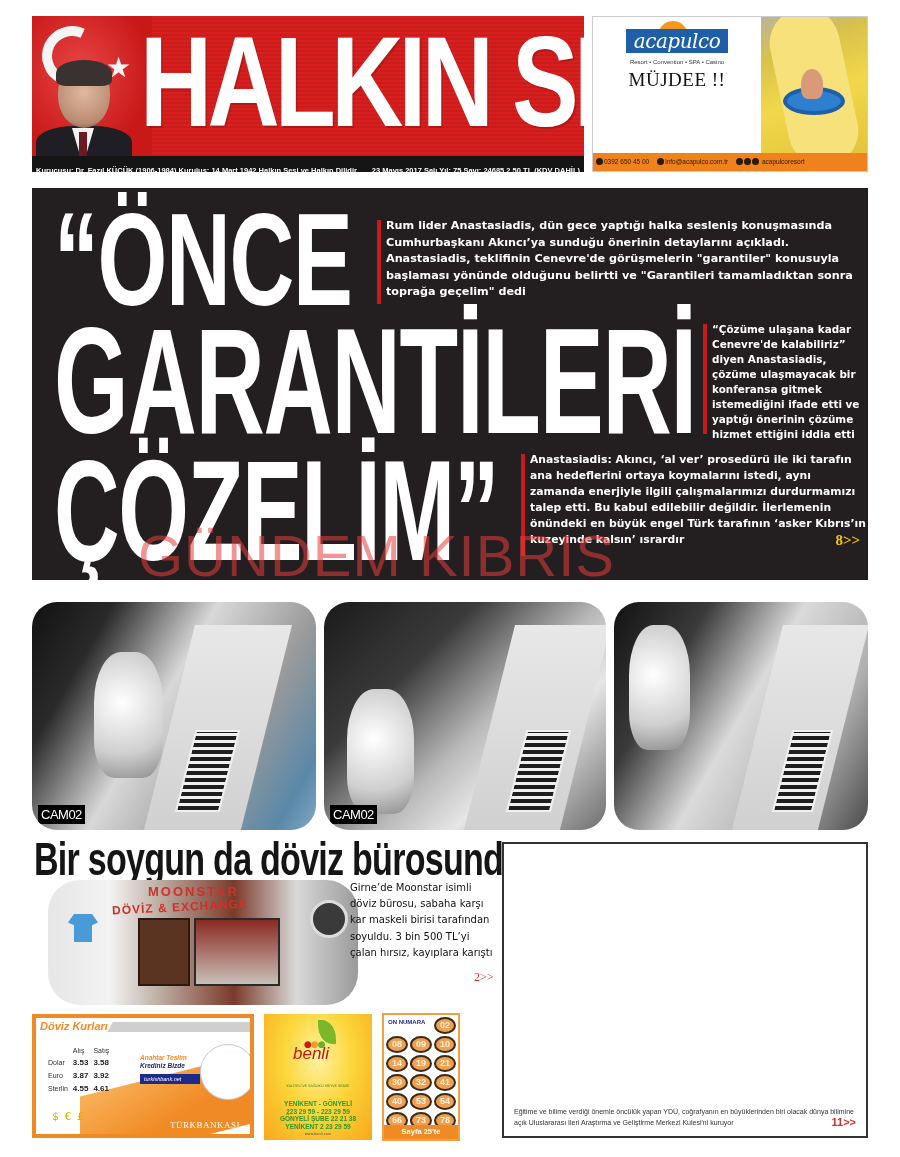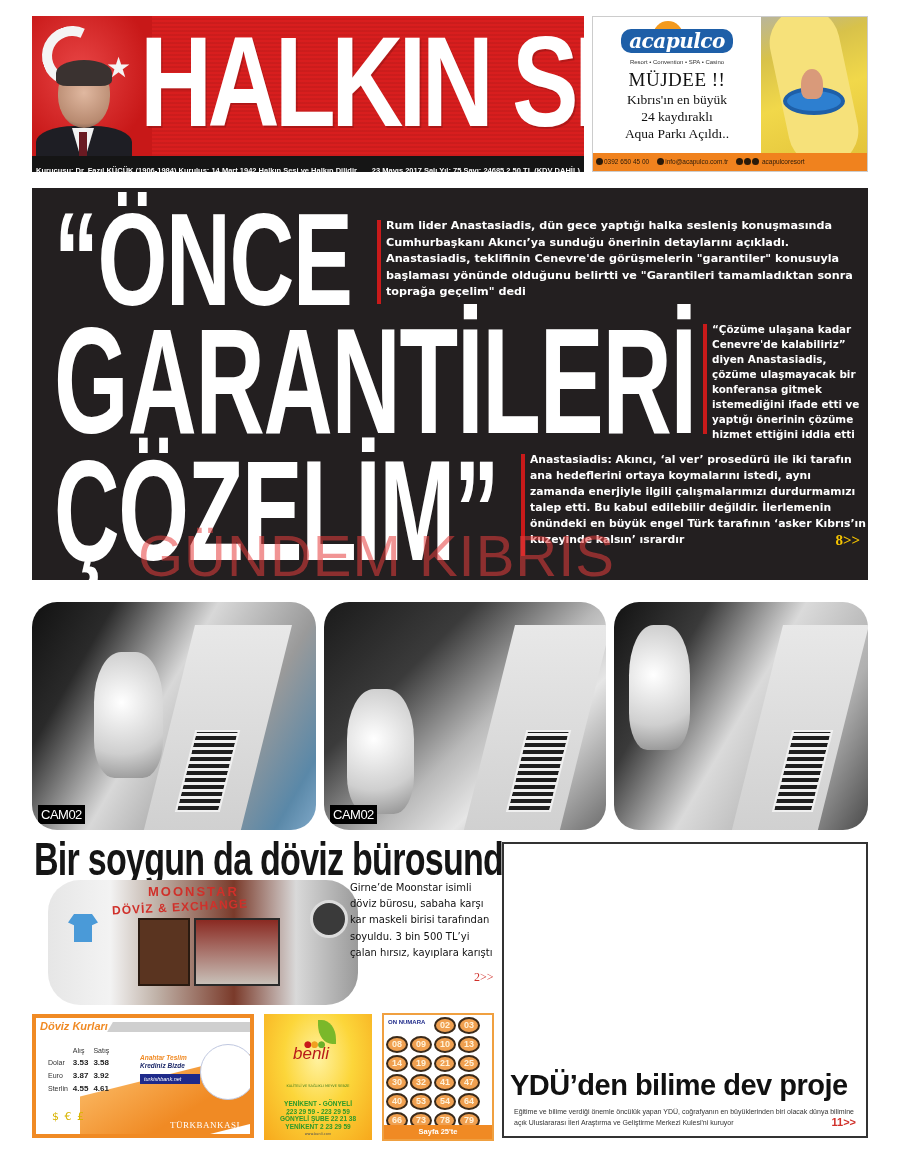--- a/index.html
+++ b/index.html
@@ -18,21 +18,21 @@
   .portrait .shirt { position: absolute; left: 36px; top: 70px; width: 22px; height: 30px; background: #f2f2f2; clip-path: polygon(0 0, 100% 0, 60% 100%, 40% 100%); }
   .portrait .tie { position: absolute; left: 43px; top: 74px; width: 8px; height: 26px; background: #6a1a22; }
   .masthead-title { position: absolute; left: 108px; top: -4px; width: 444px; height: 140px; color: #ffffff; font-family: "Liberation Sans", sans-serif; font-weight: 700; font-size: 128px; line-height: 140px; letter-spacing: -6px; transform: scaleX(0.78); transform-origin: left center; white-space: nowrap; text-shadow: 2px 2px 0 rgba(0,0,0,0.15); }
   .masthead-bar { position: absolute; left: 0; bottom: 0; width: 100%; height: 16px; background: #151515; color: #ffffff; font-family: "Liberation Sans", sans-serif; font-size: 7.5px; font-weight: 700; line-height: 16px; padding: 7px 4px; display: flex; justify-content: space-between; white-space: nowrap; }
 
   
   .ad-acapulco { position: absolute; left: 592px; top: 16px; width: 276px; height: 156px; border: 1px solid #cccccc; background: #ffffff; overflow: hidden; }
   .ad-acapulco .left { position: absolute; left: 0; top: 0; width: 168px; height: 138px; text-align: center; }
   .ad-acapulco .logo { margin-top: 12px; display: inline-block; position: relative; }
   .ad-acapulco .logo .sun { position: absolute; left: 32px; top: -8px; width: 30px; height: 15px; border-radius: 15px 15px 0 0; background: #f39a1e; }
-  .ad-acapulco .logo .word { position: relative; font-family: "DejaVu Serif", serif; font-style: italic; font-weight: 700; font-size: 20px; color: #ffffff; background: #1e5fa8; padding: 0 8px; border-radius: 10px; letter-spacing: -0.5px; }
+  .ad-acapulco .logo .word { position: relative; font-family: "DejaVu Serif", serif; font-style: italic; font-weight: 400; font-size: 20px; color: #ffffff; background: #1e5fa8; padding: 0 8px; border-radius: 0; letter-spacing: -0.5px; }
   .ad-acapulco .tagline { font-family: "Liberation Sans", sans-serif; font-size: 6px; color: #333; margin-top: 6px; }
   .ad-acapulco .headline { font-family: "Liberation Serif", serif; font-size: 19px; color: #111; margin-top: 4px; letter-spacing: 0.5px; }
   .ad-acapulco .body { font-family: "Liberation Serif", serif; font-size: 13.5px; line-height: 17px; color: #111; }
   .ad-acapulco .photo { position: absolute; left: 168px; top: 0; width: 108px; height: 138px; background: linear-gradient(160deg, #b9b59a 0%, #d8c24a 25%, #f1d84a 55%, #e3c33a 100%); overflow: hidden; }
   .ad-acapulco .photo .slide { position: absolute; left: 18px; top: -10px; width: 70px; height: 160px; border-radius: 35px; background: #f6e17a; transform: rotate(-12deg); }
   .ad-acapulco .photo .tube { position: absolute; left: 22px; top: 70px; width: 62px; height: 28px; border-radius: 50%; background: #2d7fd0; border: 4px solid #1e5fa8; }
   .ad-acapulco .photo .kid { position: absolute; left: 40px; top: 52px; width: 22px; height: 30px; border-radius: 50% 50% 30% 30%; background: #d99a7a; }
   .ad-acapulco .footer { position: absolute; left: 0; bottom: 0; width: 100%; height: 18px; background: #f0821e; color: #2a1a0a; font-family: "Liberation Sans", sans-serif; font-size: 6.5px; line-height: 18px; padding: 0 3px; display: flex; gap: 8px; white-space: nowrap; }
   .ad-acapulco .footer .ic { display: inline-block; width: 7px; height: 7px; border-radius: 50%; background: #2a1a0a; vertical-align: -1px; margin-right: 1px; }
 
@@ -104,21 +104,21 @@
   
   .ad-benli { position: absolute; left: 264px; top: 1014px; width: 108px; height: 126px; background: radial-gradient(ellipse at 50% 35%, #fff2a0 0%, #fcd63a 45%, #f7a81c 100%); overflow: hidden; }
   .ad-benli .leaf { position: absolute; left: 54px; top: 6px; width: 18px; height: 24px; background: #7ab82a; border-radius: 0 80% 0 80%; }
   .ad-benli .dots { position: absolute; left: 40px; top: 26px; font-size: 9px; line-height: 9px; letter-spacing: -1px; }
   .ad-benli .word { position: absolute; left: 22px; top: 30px; font-family: Liberation Sans, sans-serif; font-size: 17px; color: #b81a1a; font-style: italic; margin-left: 7px; }
   .ad-benli .tag { position: absolute; left: 4px; top: 70px; width: 100px; font-size: 3.5px; color: #3a7a1a; text-align: center; }
   .ad-benli .addr { position: absolute; left: 4px; top: 86px; width: 100px; font-family: "Liberation Sans", sans-serif; font-weight: 700; font-size: 6.5px; line-height: 7.5px; color: #2a9a2a; text-align: center; }
   .ad-benli .web { position: absolute; left: 4px; top: 118px; width: 100px; font-size: 3.5px; color: #555; text-align: center; }
 
   
-  .ad-onnumara { position: absolute; left: 382px; top: 1013px; width: 112px; height: 128px; background: #ffffff; border: 2px solid #f0a040; overflow: hidden; }
+  .ad-onnumara { position: absolute; left: 382px; top: 1013px; width: 78px; height: 128px; background: #ffffff; border: 2px solid #f0a040; overflow: hidden; }
   .ad-onnumara .logo { position: absolute; left: 4px; top: 4px; font-family: "Liberation Sans", sans-serif; font-weight: 700; font-size: 6px; color: #1e2a8a; }
   .ad-onnumara .balls { position: absolute; left: 2px; top: 2px; width: 96px; display: grid; grid-template-columns: repeat(4, 22px); gap: 2px 2px; }
   .ad-onnumara .ball { width: 22px; height: 17px; border-radius: 50%; background: #f0a050; border: 2px solid #3a2a1a; color: #fff1d8; font-family: "Liberation Sans", sans-serif; font-size: 9px; font-weight: 700; text-align: center; line-height: 13px; }
   .ad-onnumara .ball.blank { visibility: hidden; }
   .ad-onnumara .footer { position: absolute; left: 0; bottom: 0; width: 100%; height: 14px; background: #f08a24; color: #fff; font-family: "Liberation Sans", sans-serif; font-weight: 700; font-size: 7.5px; line-height: 14px; text-align: center; }
 </style>
 </head>
 <body>
 
 <div class="masthead">
@@ -142,25 +142,20 @@
 </div>
 
 <div class="ad-acapulco">
   <div class="left">
     <div class="logo">
       <div class="sun"></div>
       <span class="word">acapulco</span>
     </div>
     <div class="tagline">Resort • Convention • SPA • Casino</div>
     <div class="headline">MÜJDEE !!</div>
-    <div class="body">
-      <div>Kıbrıs'ın en büyük</div>
-      <div>24 kaydıraklı</div>
-      <div>Aqua Parkı Açıldı..</div>
-    </div>
   </div>
   <div class="photo">
     <div class="slide"></div>
     <div class="tube"></div>
     <div class="kid"></div>
   </div>
   <div class="footer">
     <span><i class="ic"></i><span>0392 650 45 00</span></span>
     <span><i class="ic"></i><span>info@acapulco.com.tr</span></span>
     <span><i class="ic"></i><i class="ic"></i><i class="ic"></i> <span>acapulcoresort</span></span>
@@ -207,21 +202,20 @@
   <div class="sign1">MOONSTAR</div>
   <div class="sign2">DÖVİZ &amp; EXCHANGE</div>
   <div class="door"></div>
   <div class="window"></div>
   <div class="clock"></div>
 </div>
 <div class="robbery-text">Girne’de Moonstar isimli döviz bürosu, sabaha karşı kar maskeli birisi tarafından soyuldu. 3 bin 500 TL’yi çalan hırsız, kayıplara karıştı</div>
 <div class="robbery-more">2&gt;&gt;</div>
 
 <div class="ydu">
-  <div class="hl">YDÜ’den bilime dev proje</div>
   <div class="sub">
     <span>Eğitime ve bilime verdiği önemle öncülük yapan YDÜ, coğrafyanın en büyüklerinden biri olacak dünya bilimine açık Uluslararası İleri Araştırma ve Geliştirme Merkezi Kulesi'ni kuruyor</span>
     <span class="more">11&gt;&gt;</span>
   </div>
 </div>
 
 <div class="ad-doviz">
   <div class="corner"></div>
   <div class="grayband"></div>
   <div class="title">Döviz Kurları</div>

